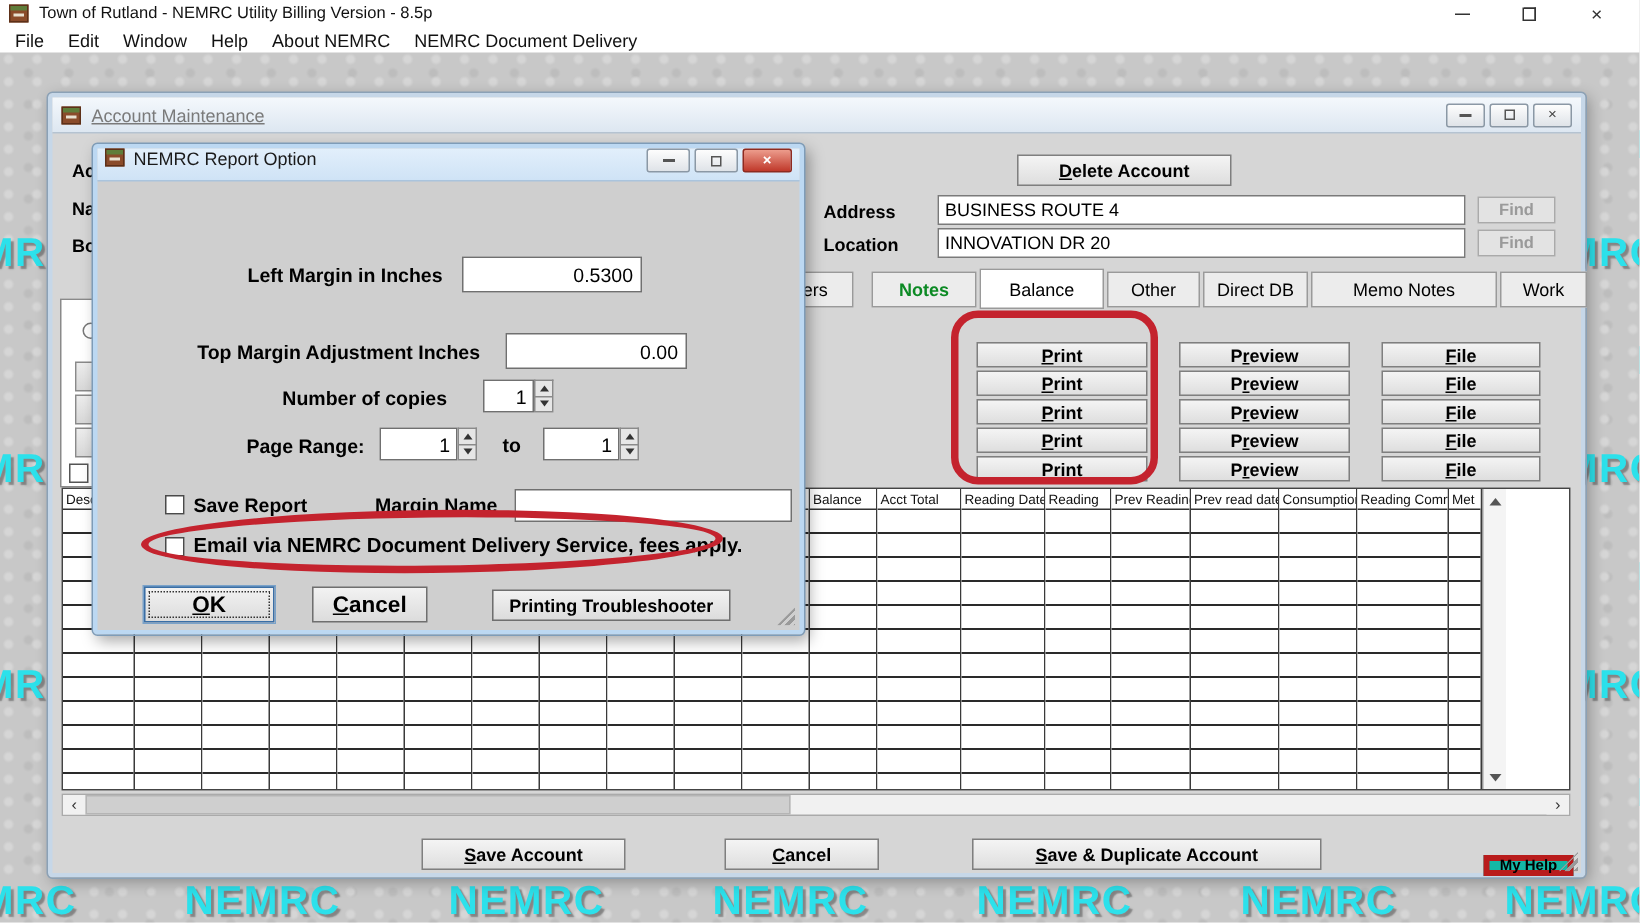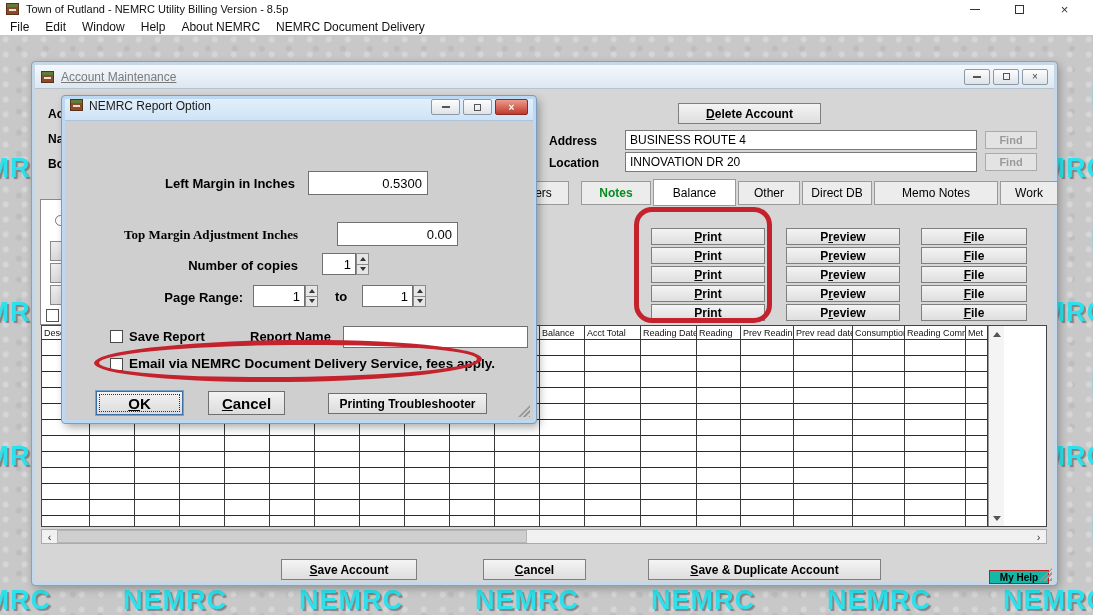--- a/index.html
+++ b/index.html
@@ -80,21 +80,21 @@
              justify-content:space-between; align-items:center; padding:2px 0; }
   .sarr { width:12px; height:12px; display:flex; align-items:center; justify-content:center; }
   .tri-up { width:0; height:0; border-left:4px solid transparent; border-right:4px solid transparent; border-bottom:5px solid #555; }
   .tri-dn { width:0; height:0; border-left:4px solid transparent; border-right:4px solid transparent; border-top:5px solid #555; }
   .hscroll { background:#f1f1f1; border:1px solid #aaa; display:flex; align-items:stretch; }
   .harr { width:15px; display:flex; align-items:center; justify-content:center; font-size:11px; color:#333; background:#f1f1f1; }
   .htrack { flex:1; position:relative; }
   .hthumb { position:absolute; left:0; top:0; bottom:0; width:470px; background:#cfcfcf; border:1px solid #b5b5b5; }
 
   .bigbtn { height:21px; font-size:12px; }
-  .myhelp { background:#14b8a6; border:1px solid #b91c1c; font-size:10px; font-weight:bold;
+  .myhelp { background:#14b8a6; border:4px solid #b91c1c; font-size:10px; font-weight:bold;
             display:flex; align-items:center; justify-content:center; }
   .grip { background:repeating-linear-gradient(135deg,#9a9a9a 0 2px,transparent 2px 4px);
           clip-path:polygon(100% 0,100% 100%,0 100%); }
 
   
   .dialog { position:absolute; left:62px; top:61px; width:474px; height:327px; background:#cfcfcf;
             border:3px solid #bcd8f2; outline:1px solid #7e9cb8; border-radius:3px; z-index:10;
             box-shadow:3px 4px 10px rgba(0,0,0,.35); }
   .dlgtitle { position:absolute; left:0; top:0; right:0; height:22px;
               background:linear-gradient(#e2effb,#cfe3f6); border-bottom:1px solid #aac4dd;
@@ -489,21 +489,21 @@
           </span>
         <span class="dbtn close">×</span>
       </div>
     </div>
 
     <div class="dlabel" style="left:40px; top:77px; width:190px;">Left Margin in Inches</div>
     <div class="dinput" style="left:243px; top:72px; width:120px; height:24px;">
       <input value="0.5300" style="">
     </div>
 
-    <div class="dlabel" style="left:20px; top:128px; width:213px;font-family:Liberation Serif, serif;">Top Margin Adjustment Inches</div>
+    <div class="dlabel" style="left:42px; top:128px; width:213px;">Top Margin Adjustment Inches</div>
     <div class="dinput" style="left:272px; top:123px; width:121px; height:24px;">
       <input value="0.00" style="">
     </div>
 
     <div class="dlabel" style="left:60px; top:159px; width:173px;">Number of copies</div>
     <div class="spin" style="left:257px; top:154px;">
       <input class="val" style="width: 34px;" value="1">
       <span class="spinarr">
           <span class="t6">
             <i class="tri-u6"></i>
@@ -534,21 +534,21 @@
             <i class="tri-u6"></i>
           </span>
           <span>
             <i class="tri-d6"></i>
           </span>
         </span>
     </div>
 
     <div class="dcheck" style="left:45px; top:231px;"></div>
     <div class="dcblabel" style="left:64px; top:230px;">Save Report</div>
-    <div class="dcblabel" style="left:185px; top:230px;">Report Name</div>
+    <div class="dcblabel" style="left:185px; top:230px;">Margin Name</div>
     <div class="dinput" style="left:278px; top:227px; width:185px; height:22px;">
       <input style="text-align: left;" value="">
     </div>
 
     <div class="dcheck" style="left:45px; top:259px;"></div>
     <div class="dcblabel" style="left:64px; top:257px; font-size:13.5px;">Email via NEMRC Document Delivery Service, fees apply.</div>
 
     <div class="dlgbtn focus" style="left:31px; top:292px; width:87px; height:24px; font-size:15px;">
       <span class="u">O</span>
         <span>K</span>

